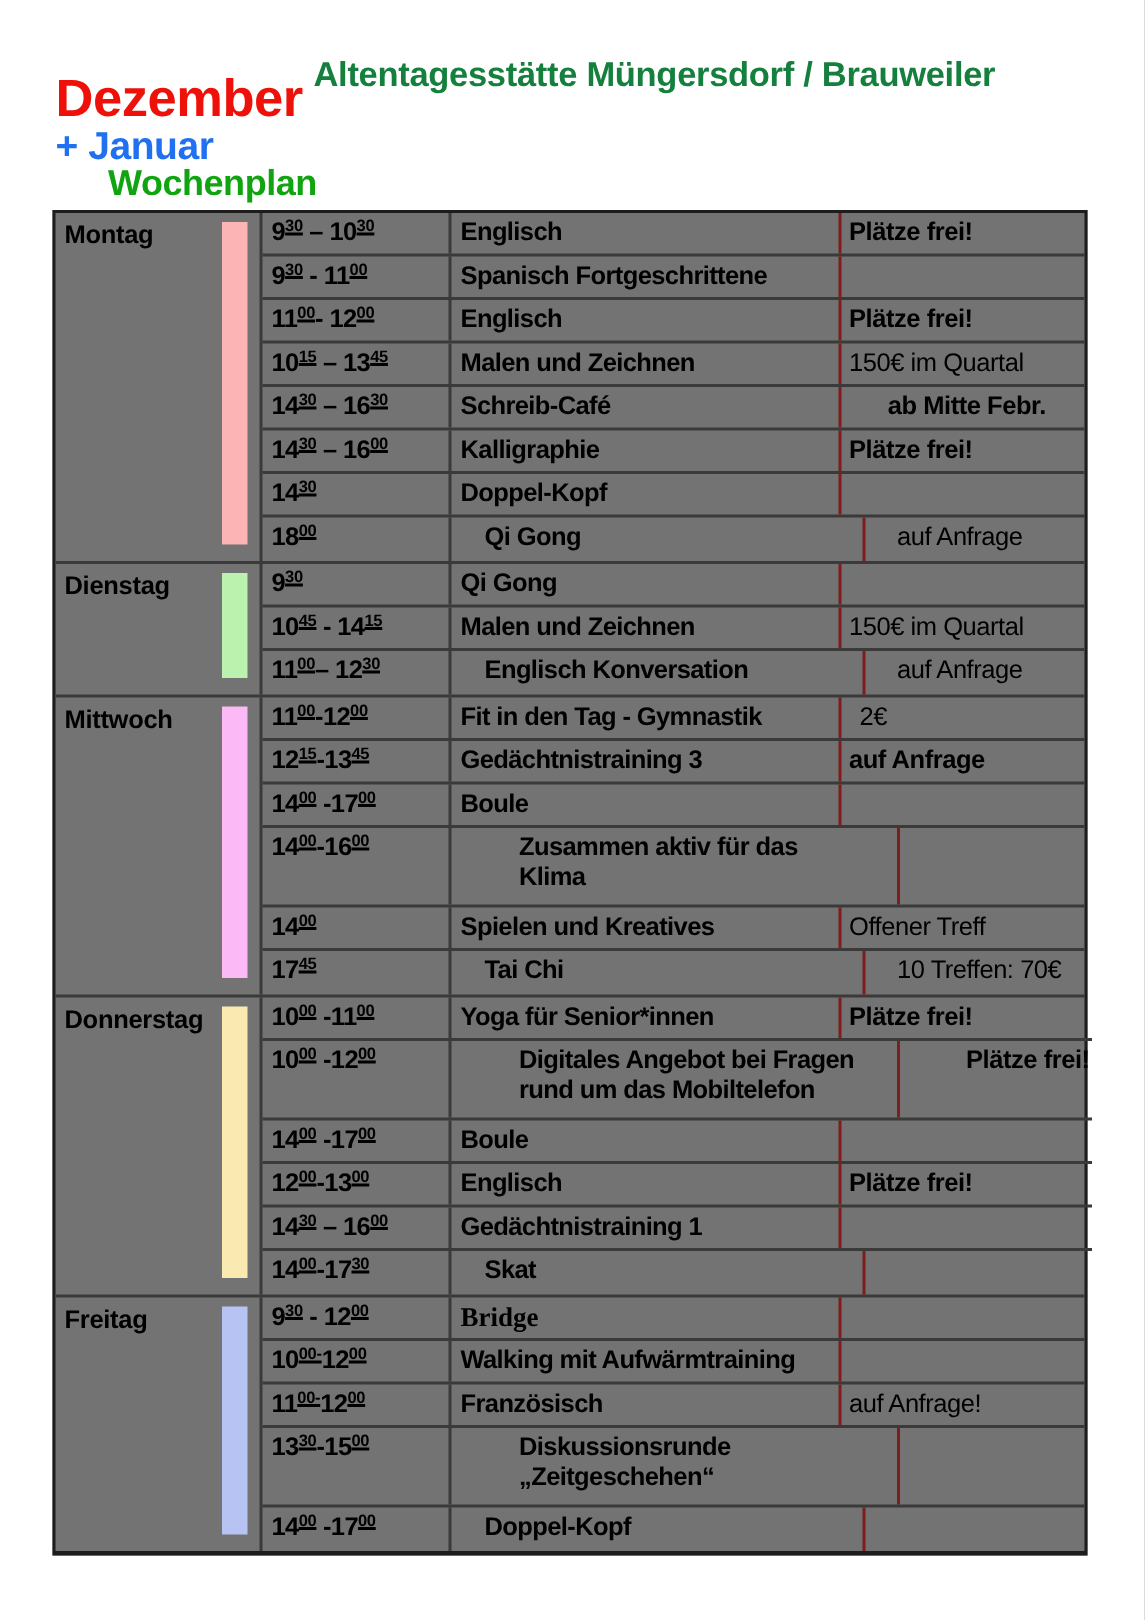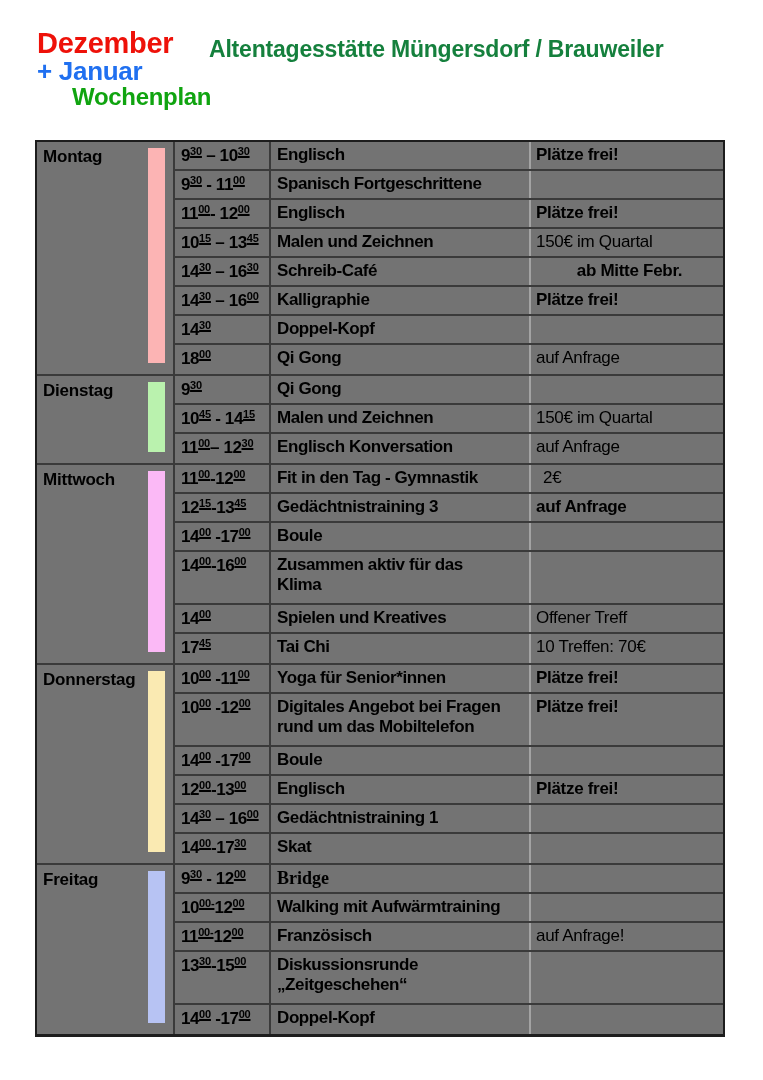--- a/index.html
+++ b/index.html
@@ -9,21 +9,21 @@
     font-family:"Liberation Sans", sans-serif;
     color:#000;
     position:relative;
     overflow:hidden;
   }
   .page { position:absolute; left:0; top:0; width:763px; height:1080px; }
 
   
   .header { display:flex; align-items:flex-start; padding:28px 20px 0 37px; }
   .header-left { width:172px; flex:none; line-height:1.04; }
-  .month1 { font-size:29px; font-weight:bold; letter-spacing:-0.3px; }
+  .month1 { font-size:35px; font-weight:bold; letter-spacing:-0.3px;margin-top:20px; }
   .month2 { font-size:26px; font-weight:bold; letter-spacing:-0.3px; }
   .plan   { font-size:24px; font-weight:bold; letter-spacing:-0.3px; }
   .title  { font-size:23px; font-weight:bold; white-space:nowrap; padding-top:8px; letter-spacing:-0.2px; }
 
   
   .table {
     position:absolute; left:35px; top:140px; width:690px;
     border:2px solid #1d1d1d; border-bottom-width:3px;
     background:#737373;
   }
@@ -32,34 +32,34 @@
   .day-cell {
     width:138px; flex:none; position:relative;
     border-right:2px solid #3a3a3a;
     padding:5px 4px 0 6px;
   }
   .day-label { font-size:17px; font-weight:bold; letter-spacing:-0.2px; }
   .day-bar { position:absolute; left:111px; top:6px; bottom:11px; width:17px; }
 
   .rows { flex:1; display:flex; flex-direction:column; }
   .row { display:flex; border-bottom:2px solid #3a3a3a; min-height:29px; }
-  .row:last-child { border-bottom:none; }
-  .row.tall { min-height:53px; }
+  .row:last-child { border-bottom:none;gap:16px; }
+  .row.tall { min-height:53px;gap:39px; }
 
   .cell-time {
-    width:96px; flex:none; border-right:2px solid #3a3a3a;
+    width:126px; flex:none; border-right:2px solid #3a3a3a;
     padding:3px 2px 0 6px;
     font-size:17px; font-weight:bold; letter-spacing:-0.4px; white-space:nowrap;
   }
   .mins {
     font-size:11px; vertical-align:6px; letter-spacing:-0.2px;
     text-decoration:underline; text-decoration-thickness:1.5px; text-underline-offset:1px;
   }
   .cell-activity {
-    width:260px; flex:none; border-right:2px solid #a3a3a3;
+    width:260px; flex:none; border-right:2px solid #7f1d1d;
     padding:3px 2px 0 6px;
     font-size:17px; font-weight:bold; letter-spacing:-0.4px; white-space:pre-line;
   }
   .cell-activity.serif { font-family:"Liberation Serif", serif; font-size:18px; letter-spacing:0; }
   .cell-note {
     flex:1; padding:3px 2px 0 5px;
     font-size:17px; font-weight:normal; letter-spacing:-0.3px; white-space:nowrap;
   }
   .cell-note.b { font-weight:bold; }
   .cell-note.c { text-align:center; padding-right:0; }

